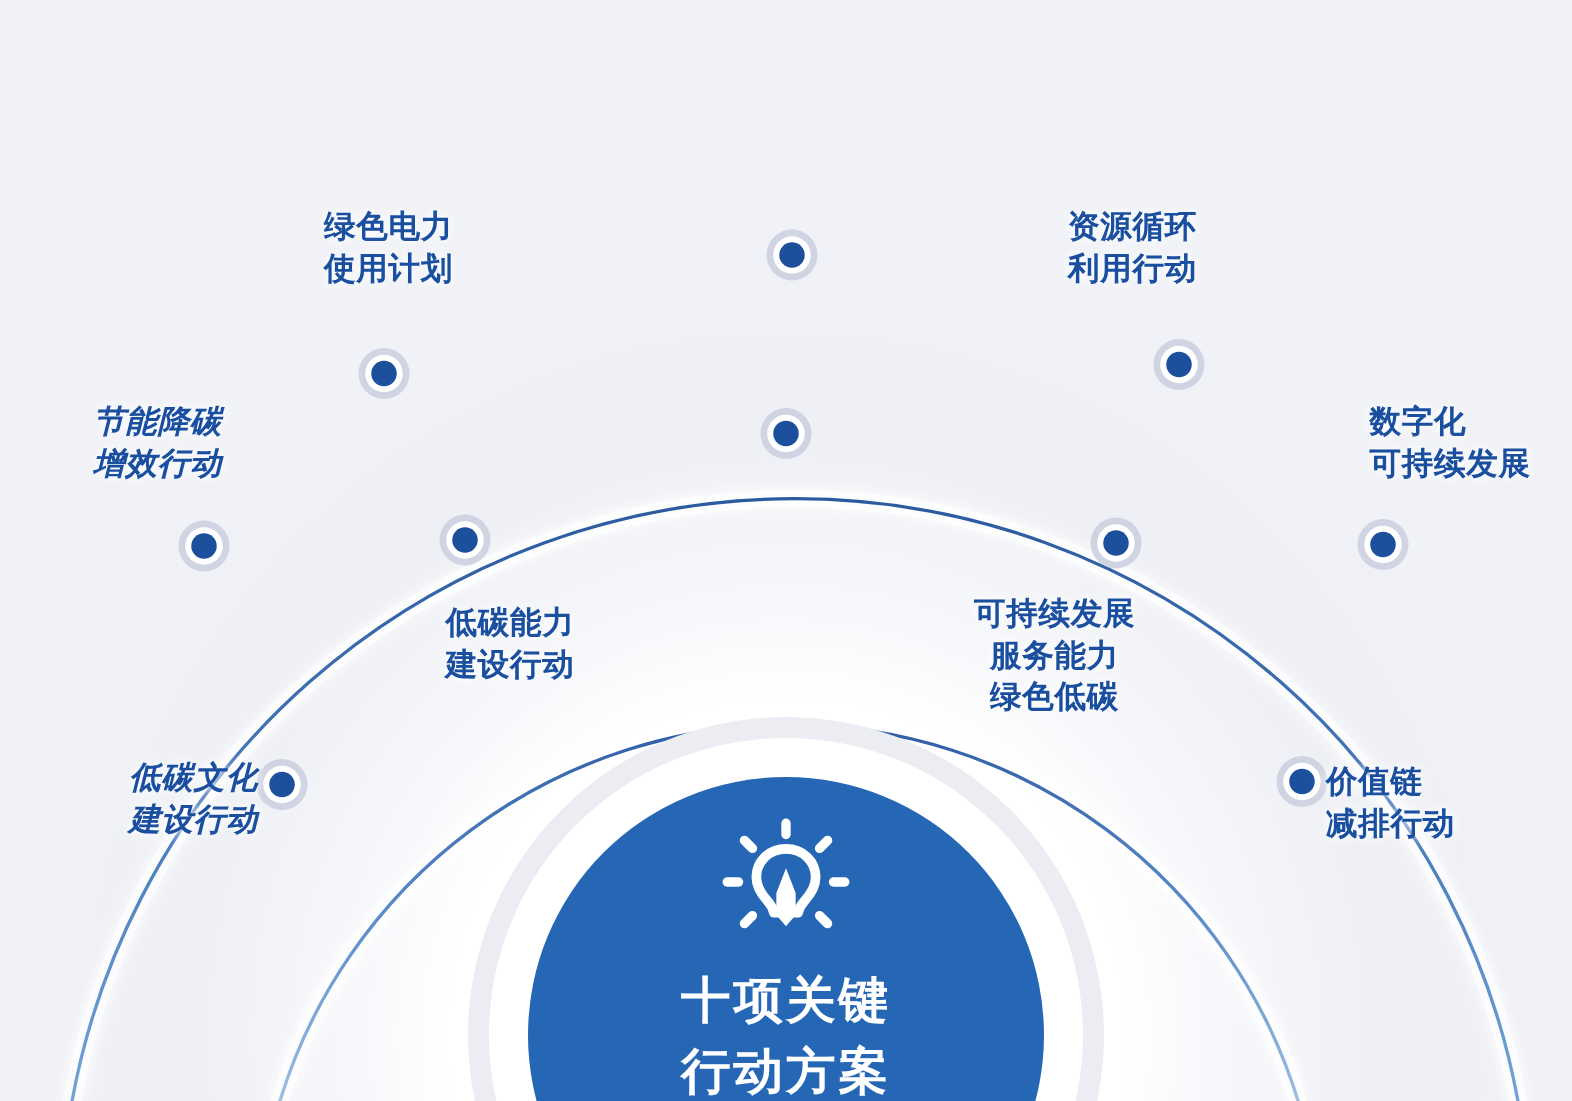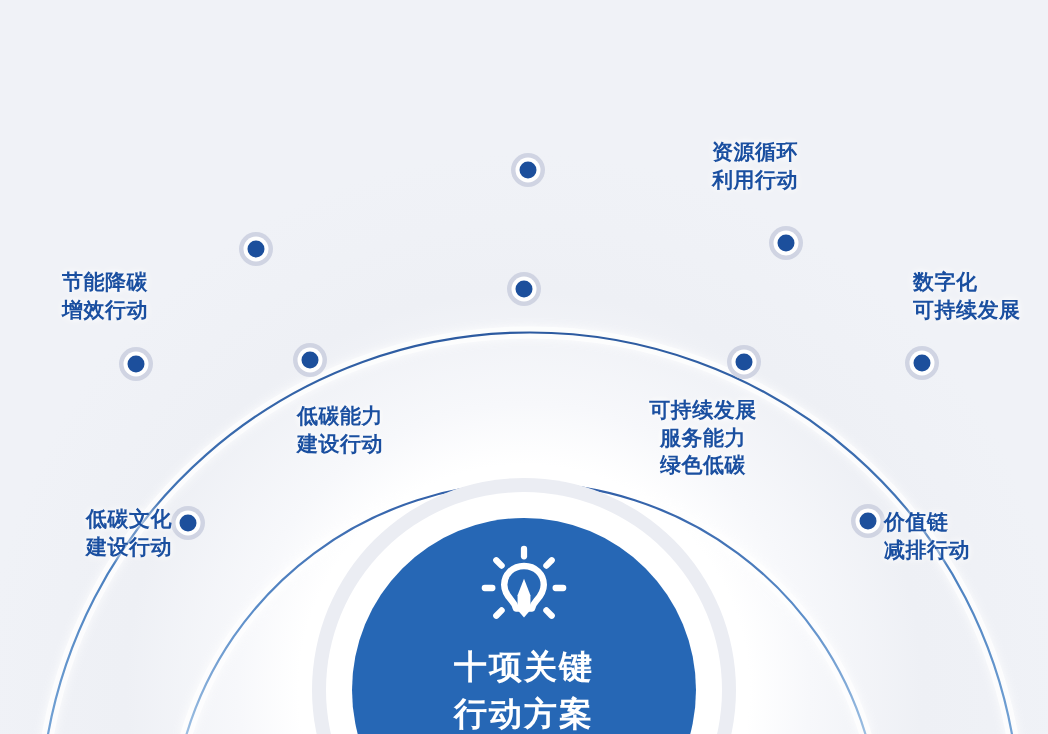--- a/index.html
+++ b/index.html
@@ -34,21 +34,21 @@
     color: #1a4fa0;
     font-weight: bold;
     font-size: 21px;
     line-height: 1.32;
     letter-spacing: 0.5px;
     white-space: nowrap;
     text-shadow: 0 0 6px rgba(255,255,255,0.95), 0 0 12px rgba(255,255,255,0.8);
   }
   .label .ln { display: block; }
   .label.ctr { text-align: center; transform: translateX(-50%); }
-  .label.rgt { text-align: left; transform: translateX(-100%); }
+  .label.rgt { text-align: left; transform: translateX(-100%); font-style: italic; }
   .label.lft { text-align: left; }
 
   #core {
     position: absolute;
     left: 524px;
     top: 690px;
     width: 344px;
     height: 344px;
     margin-left: -172px;
     margin-top: -172px;
@@ -158,20 +158,24 @@
       <circle cx="744" cy="362" r="12.5" fill="#ffffff"></circle>
       <circle cx="744" cy="362" r="8.5" fill="#1c4f9c"></circle>
     </g>
   </svg>
 
   <div class="label rgt" style="left:148px; top:268px;">
     <span class="ln">节能降碳</span>
     <span class="ln">增效行动</span>
   </div>
 
+  <div class="label ctr" style="left:259px; top:138px;">
+    <span class="ln">绿色电力</span>
+    <span class="ln">使用计划</span>
+  </div>
 
 
   <div class="label ctr" style="left:755px; top:138px;">
     <span class="ln">资源循环</span>
     <span class="ln">利用行动</span>
   </div>
 
   <div class="label lft" style="left:913px; top:268px;">
     <span class="ln">数字化</span>
     <span class="ln">可持续发展</span>

